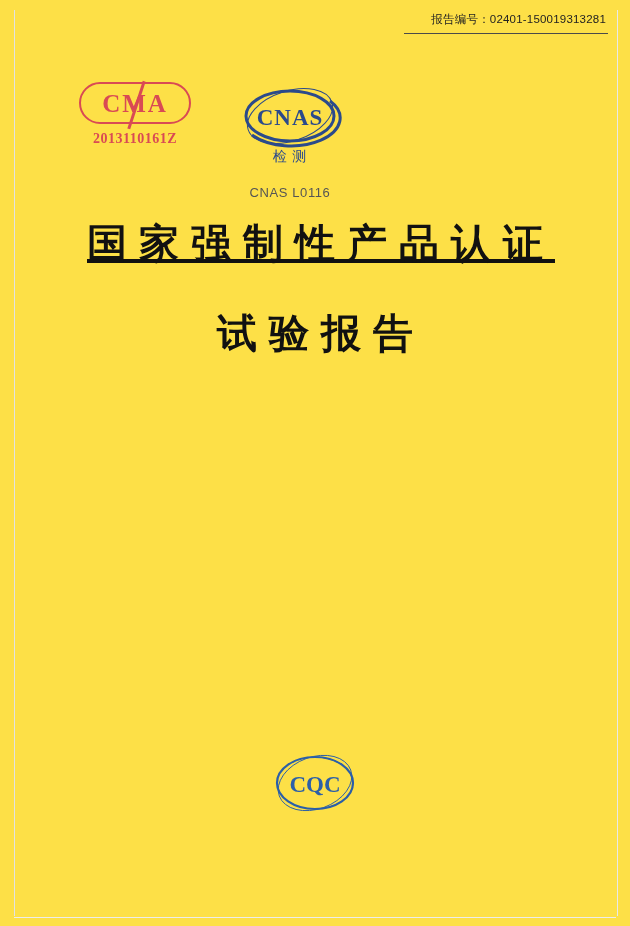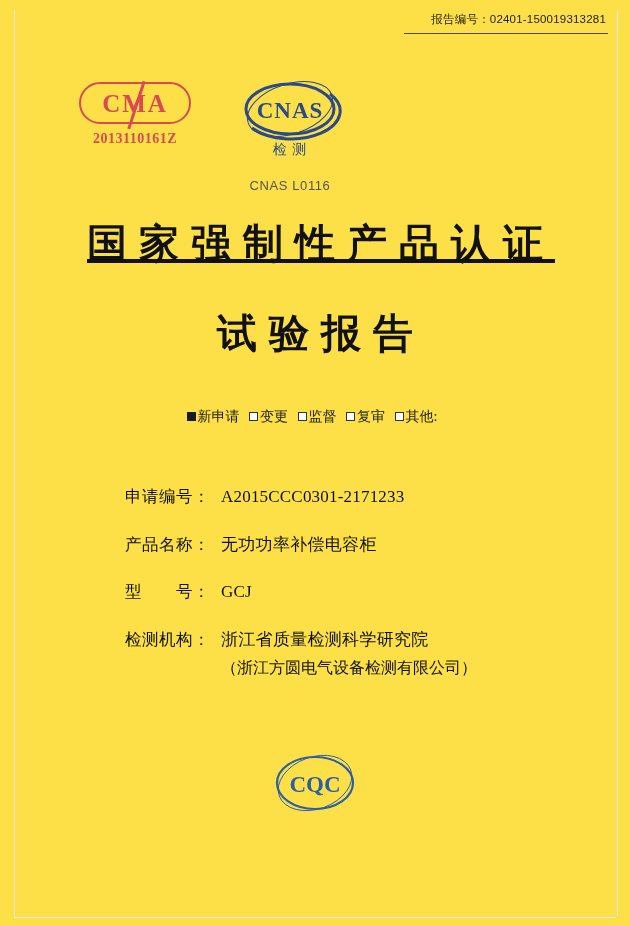--- a/index.html
+++ b/index.html
@@ -108,21 +108,21 @@
     font-family: "Liberation Serif", serif;
     font-weight: bold;
     font-size: 14px;
     color: #d94a54;
     letter-spacing: 0.5px;
   }
 
   .cnas-wrap {
     position: absolute;
     left: 150px;
-    top: 4px;
+    top: 11px;
     width: 140px;
     text-align: center;
   }
   .cnas-mark {
     position: relative;
     width: 104px;
     height: 66px;
     margin: 0 auto;
   }
   .cnas-mark svg { display: block; }
@@ -279,52 +279,21 @@
       </div>
       <div class="cnas-sub">检 测</div>
       <div class="cnas-code">CNAS L0116</div>
     </div>
 
   </div>
 
   <div class="title-main">国家强制性产品认证</div>
   <div class="title-sub">试验报告</div>
 
-  <div class="checkrow">
-    <span class="opt"><span class="box-on"></span><span>新申请</span></span>
-    <span class="opt"><span class="box-off"></span><span>变更</span></span>
-    <span class="opt"><span class="box-off"></span><span>监督</span></span>
-    <span class="opt"><span class="box-off"></span><span>复审</span></span>
-    <span class="opt"><span class="box-off"></span><span>其他:</span></span>
-  </div>
-
-  <div class="fields">
-
-    <div class="field-row">
-      <div class="field-label">申请编号：</div>
-      <div class="field-value latin">A2015CCC0301-2171233</div>
-    </div>
-
-    <div class="field-row">
-      <div class="field-label">产品名称：</div>
-      <div class="field-value">无功功率补偿电容柜</div>
-    </div>
-
-    <div class="field-row">
-      <div class="field-label">型　　号：</div>
-      <div class="field-value latin">GCJ</div>
-    </div>
-
-    <div class="field-row">
-      <div class="field-label">检测机构：</div>
-      <div class="field-value">浙江省质量检测科学研究院</div>
-    </div>
-    <div class="field-sub">（浙江方圆电气设备检测有限公司）</div>
-
-  </div>
+
 
   <div class="cqc">
     <svg width="92" height="62" viewBox="0 0 92 62">
       <ellipse cx="46" cy="31" rx="38" ry="26" fill="none" stroke="#2b5fa8" stroke-width="2.2"></ellipse>
       <ellipse cx="46" cy="31" rx="38" ry="26" fill="none" stroke="#2b5fa8" stroke-width="0.9" transform="rotate(-20 46 31)"></ellipse>
       <path d="M 46 5 A 38 26 0 0 1 46 57" fill="none" stroke="#2b5fa8" stroke-width="0.9"></path>
       <text x="46" y="40" text-anchor="middle" font-family="Liberation Serif, serif" font-size="23" font-weight="bold" fill="#2b5fa8" letter-spacing="0">CQC</text>
     </svg>
   </div>
 

